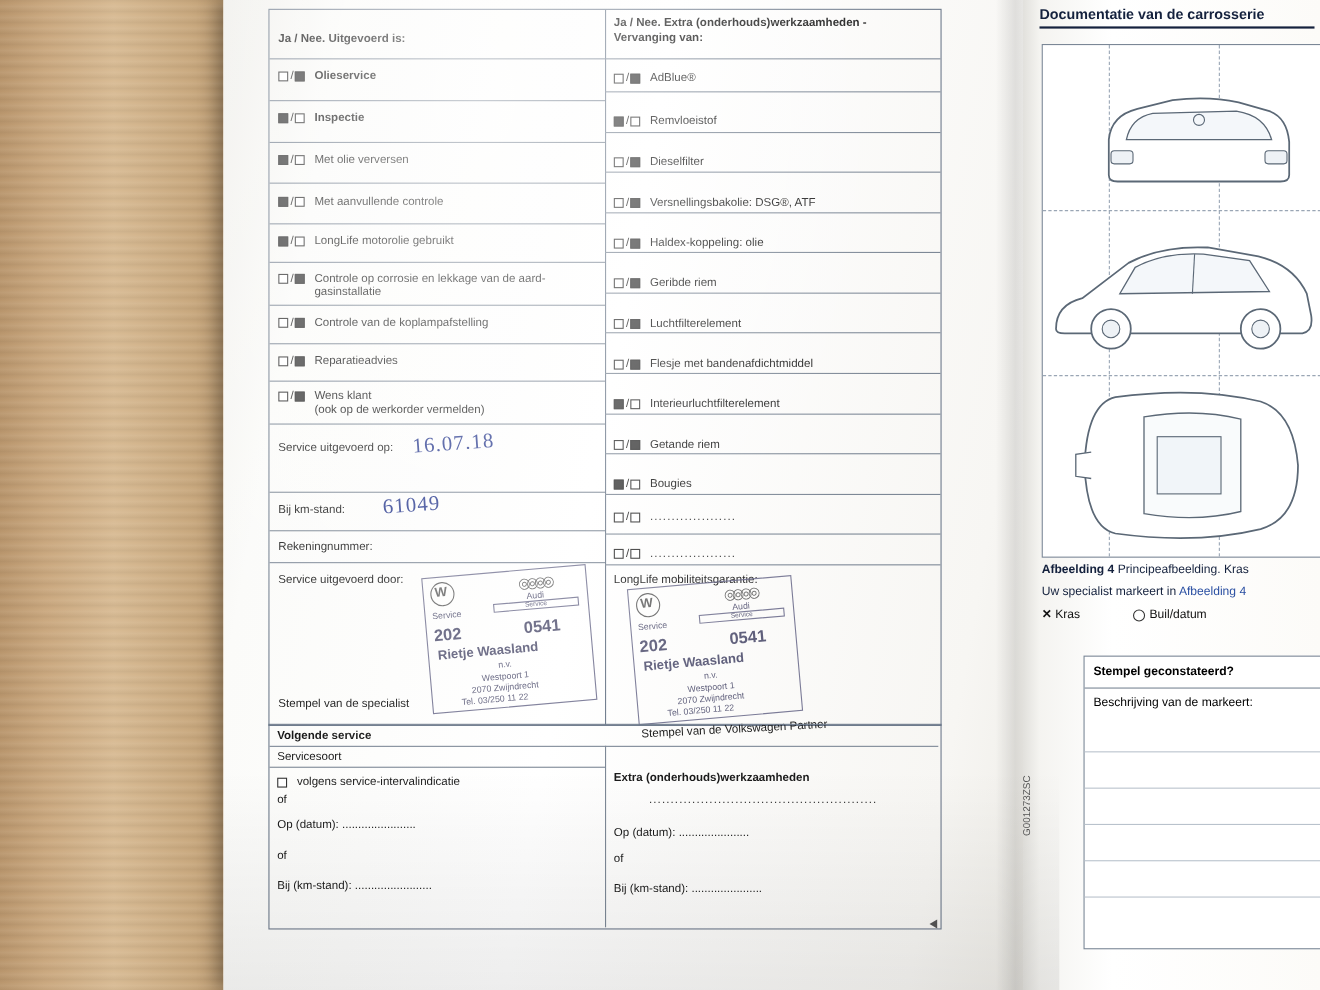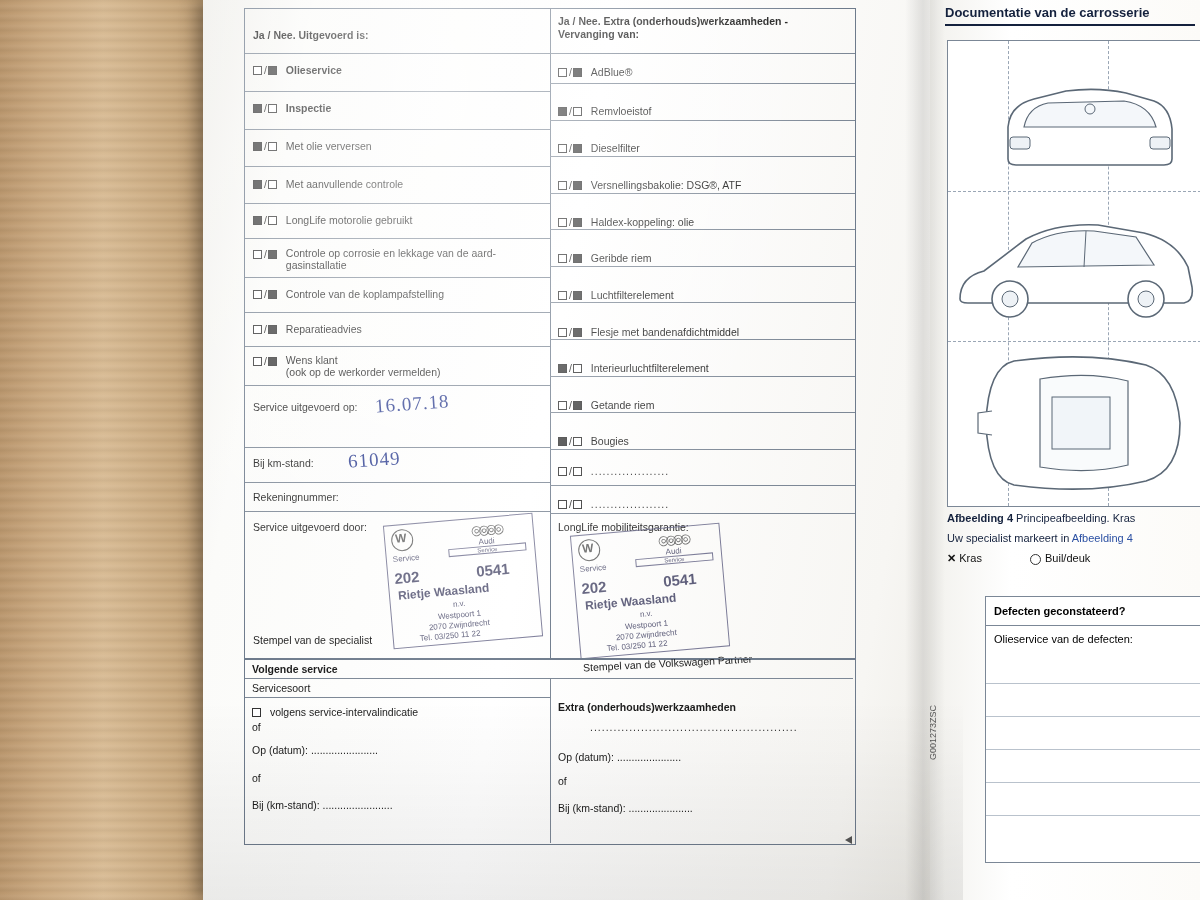--- a/index.html
+++ b/index.html
@@ -418,27 +418,27 @@
     <b>Afbeelding 4</b>
     <span>Principeafbeelding. Kras</span>
   </div>
   <div class="cap2">
     <span>Uw specialist markeert in </span><span class="blue">Afbeelding 4</span>
   </div>
   <div class="legend">
     <span style="font-weight:bold">✕</span>
     <span>Kras</span>
     <span style="display:inline-block;width:42px"></span>
-    <span class="o"></span><span>Buil/deuk</span>
+    <span class="o"></span><span>Buil/datum</span>
   </div>
 
   <div class="defbox">
-    <div class="t">Defecten geconstateerd?</div>
+    <div class="t">Stempel geconstateerd?</div>
     <div class="dh"></div>
-    <div class="s">Olieservice van de defecten:</div>
+    <div class="s">Beschrijving van de markeert:</div>
     <div class="ln" style="top:86px"></div>
     <div class="ln" style="top:119px"></div>
     <div class="ln" style="top:152px"></div>
     <div class="ln" style="top:185px"></div>
     <div class="ln" style="top:218px"></div>
   </div>
 
   <div class="spinecode">G001273ZSC</div>
 
   <div class="glare"></div>

